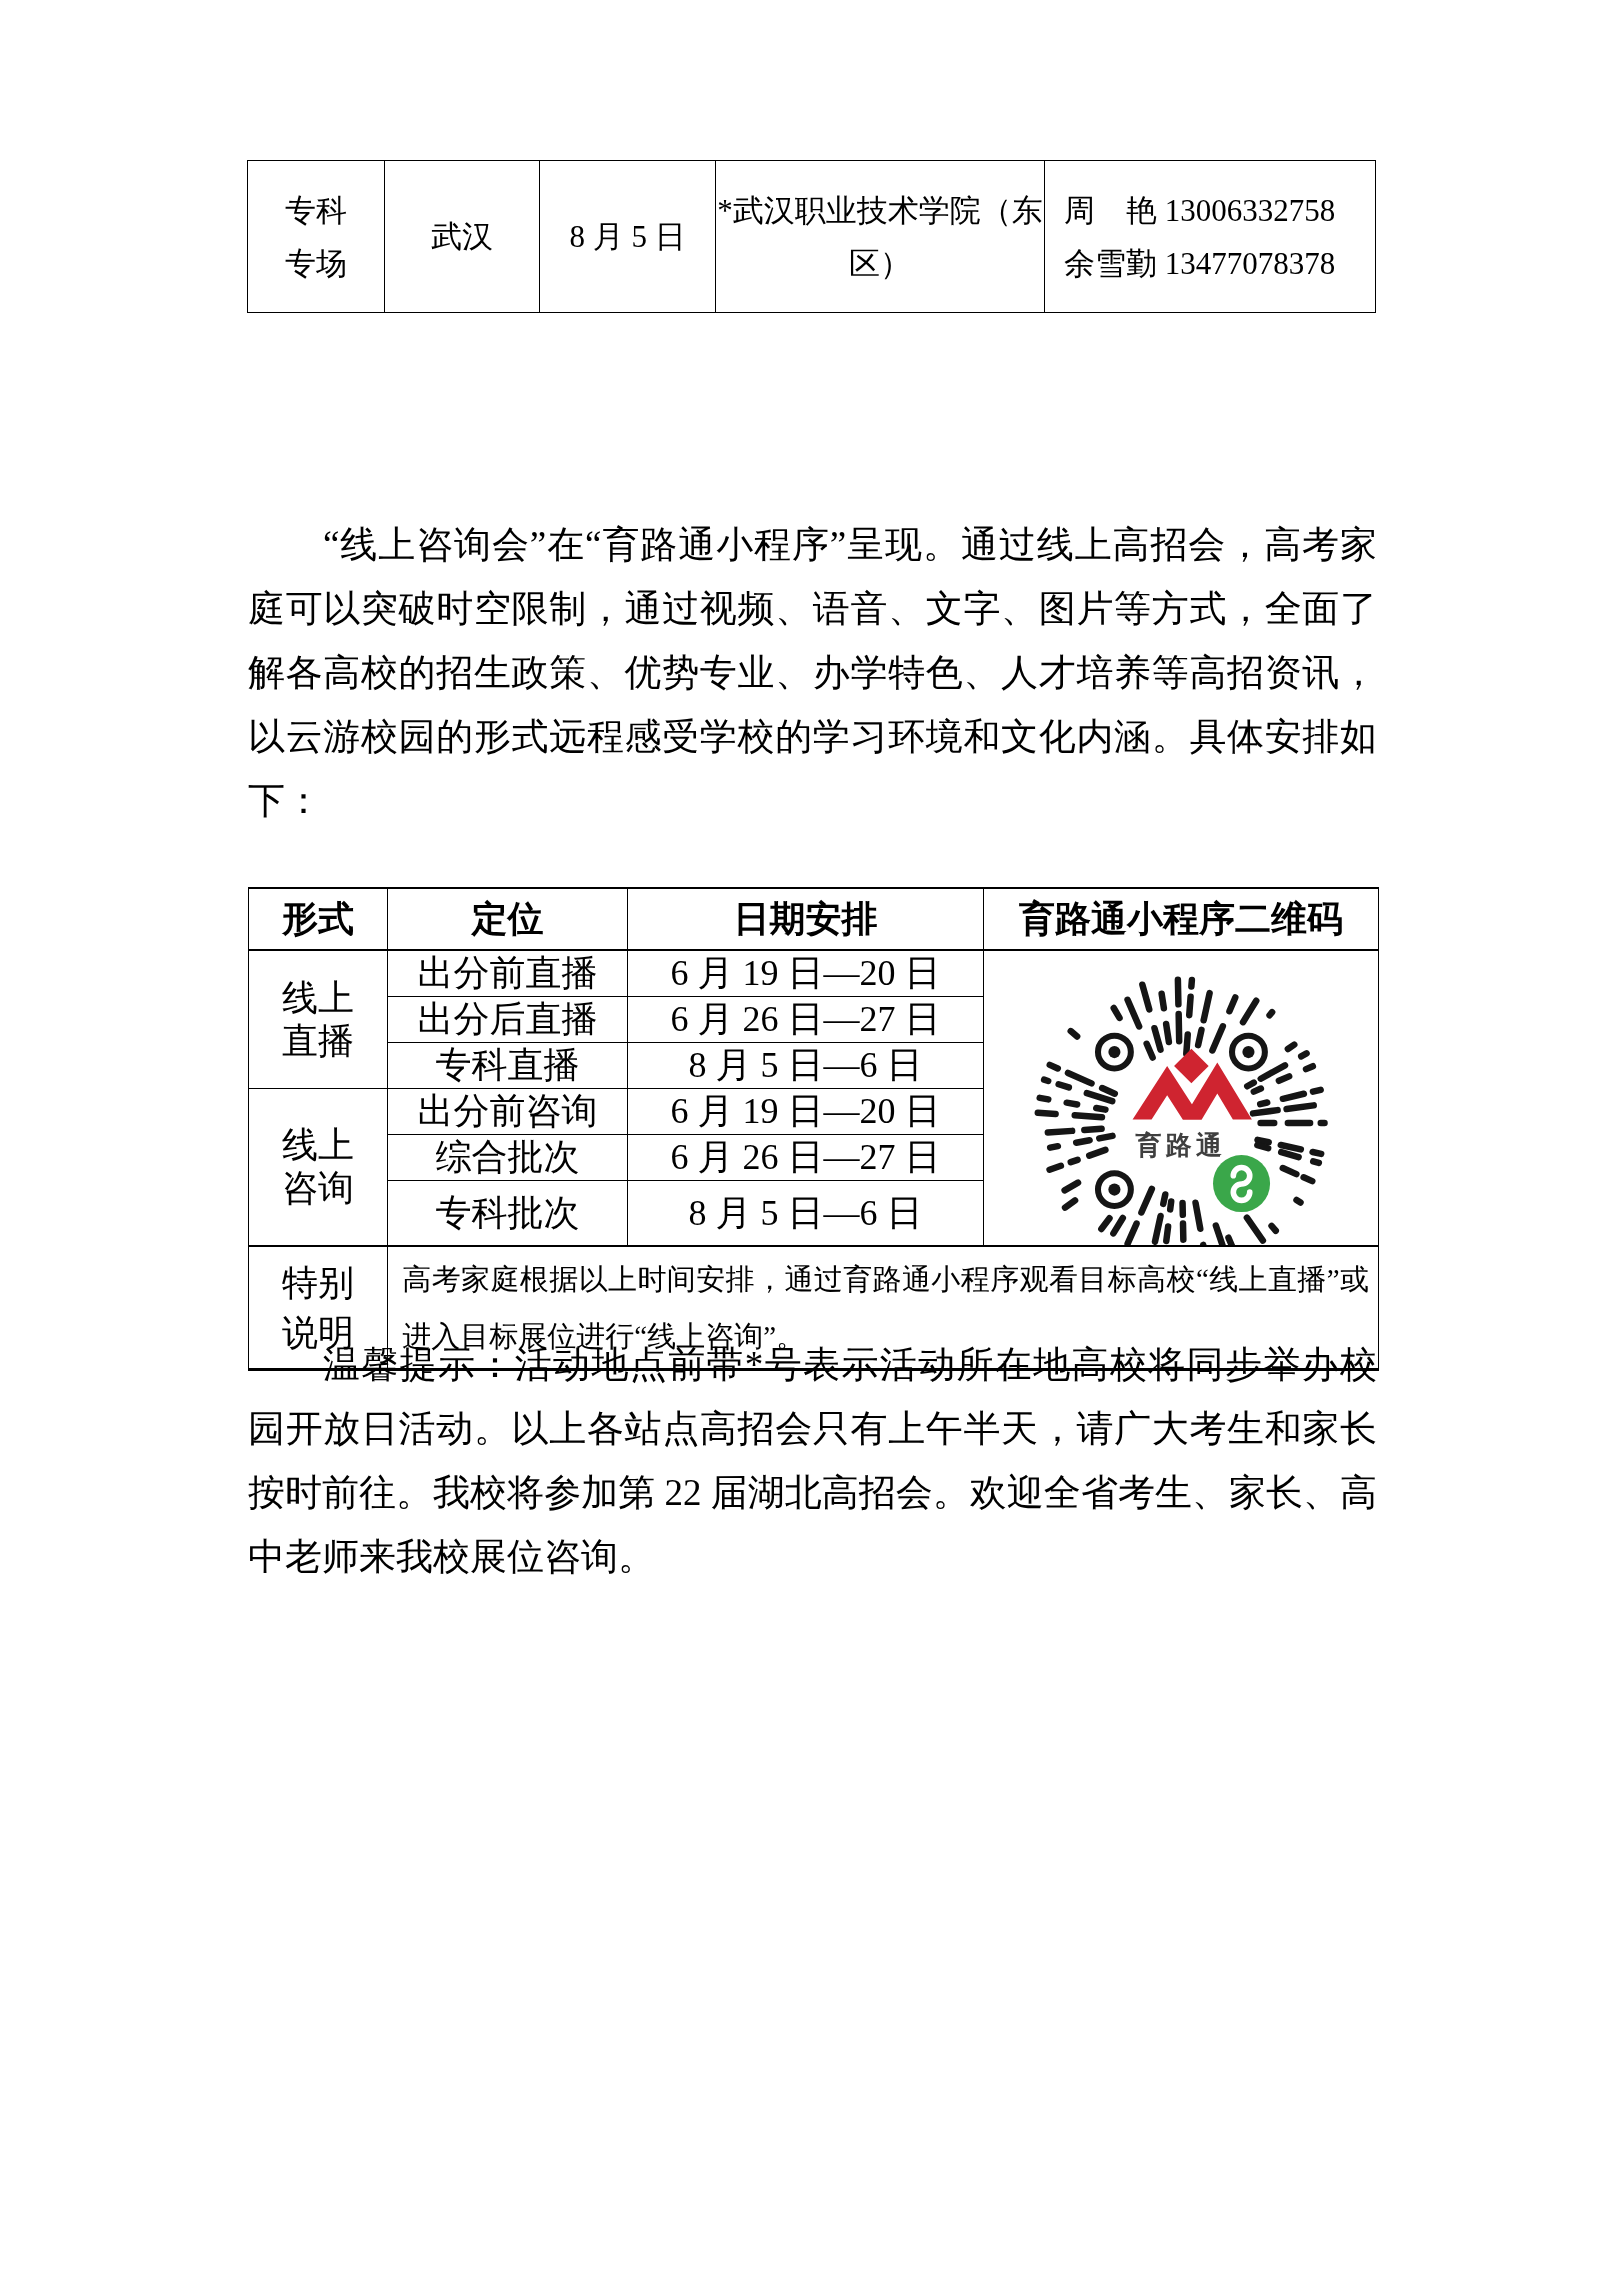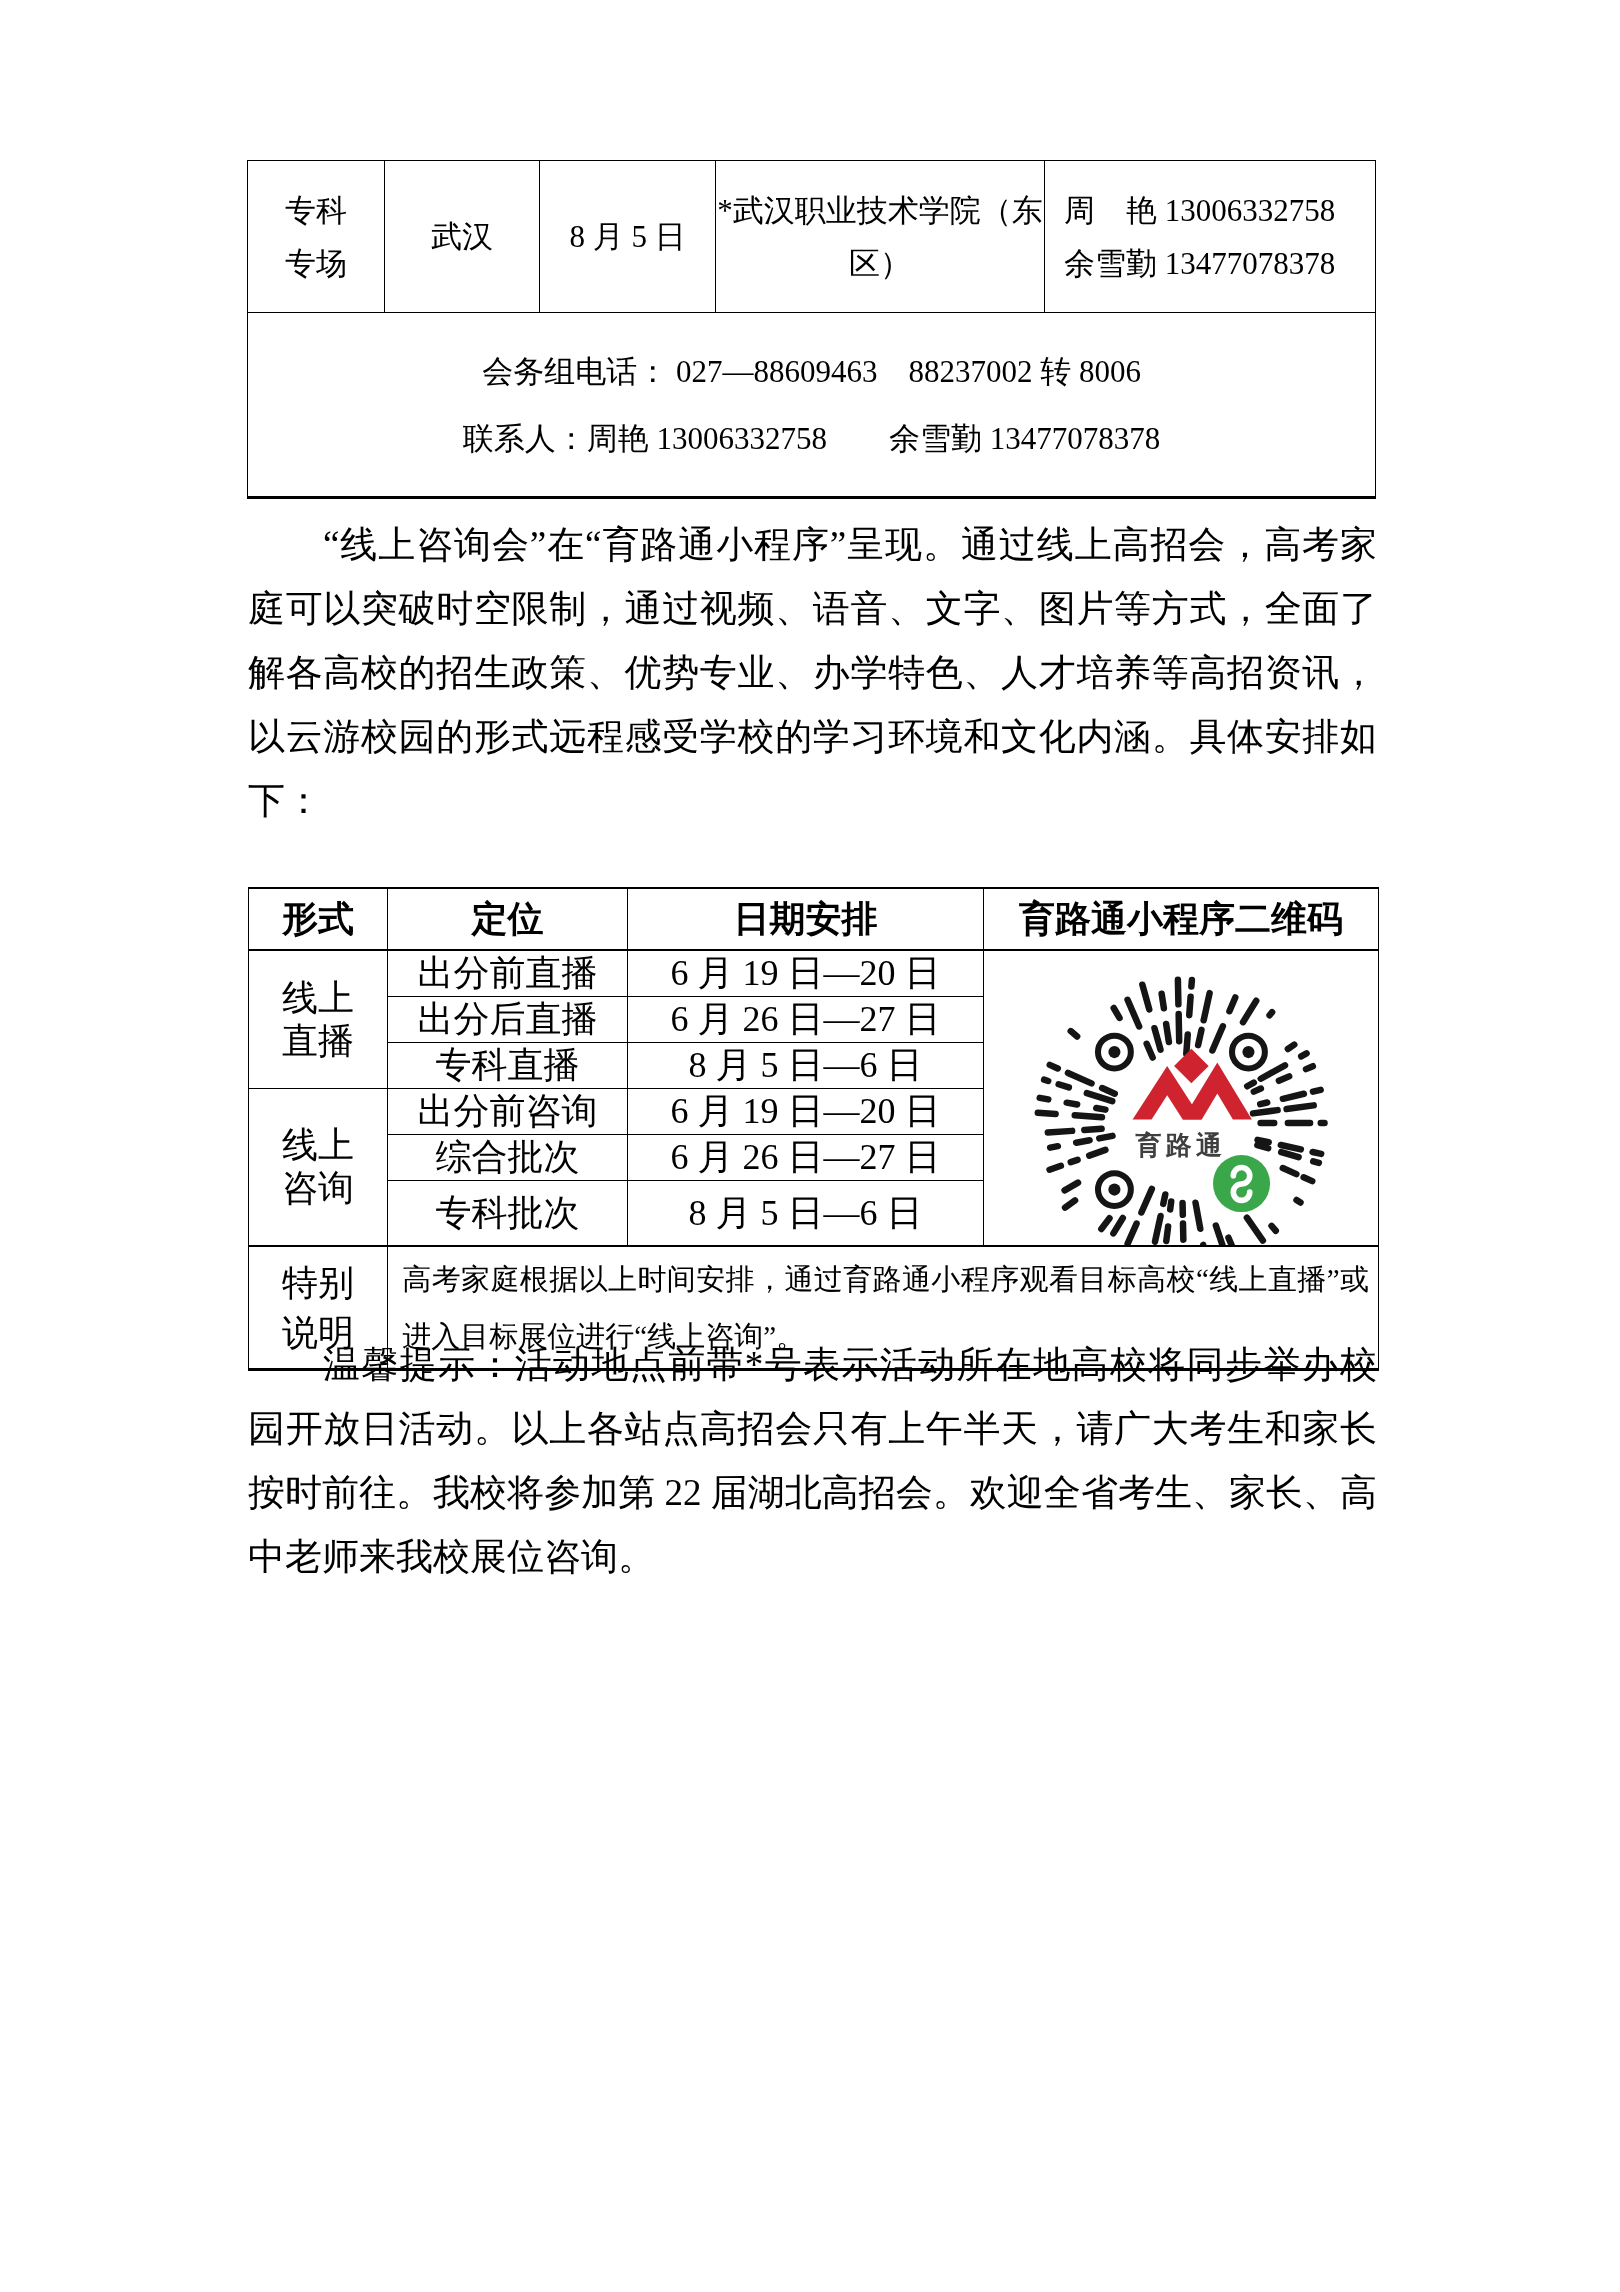--- a/index.html
+++ b/index.html
@@ -58,26 +58,20 @@
         </td>
         <td>武汉</td>
         <td>8 月 5 日</td>
         <td class="venue">
           <div>*武汉职业技术学院（东</div>
           <div>区）</div>
         </td>
         <td class="contacts">
           <div>周　艳 13006332758</div>
           <div>余雪勤 13477078378</div>
-        </td>
-      </tr>
-      <tr class="r2">
-        <td colspan="5">
-          <div>会务组电话： 027—88609463　88237002 转 8006</div>
-          <div>联系人：周艳 13006332758　　余雪勤 13477078378</div>
         </td>
       </tr>
     </tbody>
   </table>
 
   <p class="para" id="p1">“线上咨询会”在“育路通小程序”呈现。通过线上高招会，高考家庭可以突破时空限制，通过视频、语音、文字、图片等方式，全面了解各高校的招生政策、优势专业、办学特色、人才培养等高招资讯，以云游校园的形式远程感受学校的学习环境和文化内涵。具体安排如下：</p>
 
   <table class="t2">
     <colgroup>
       <col style="width:139px">

